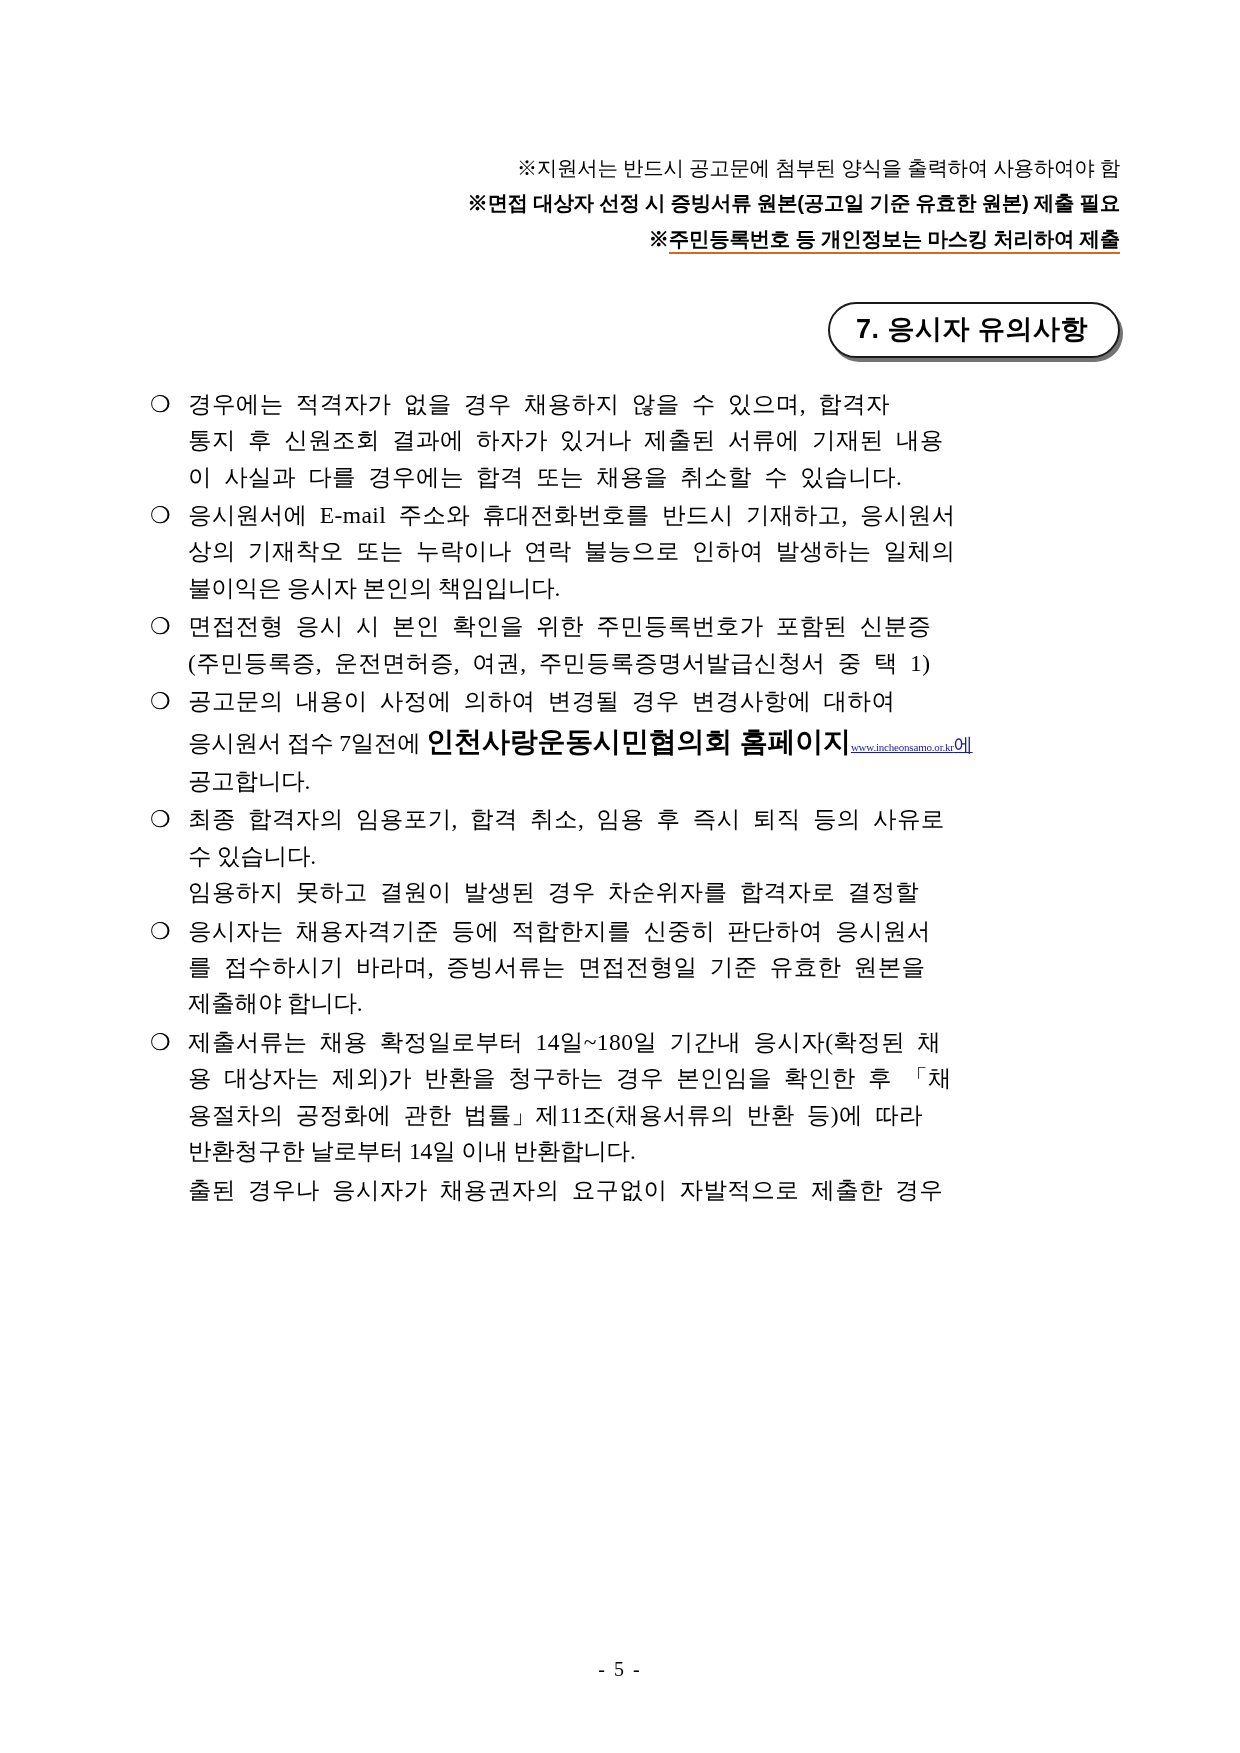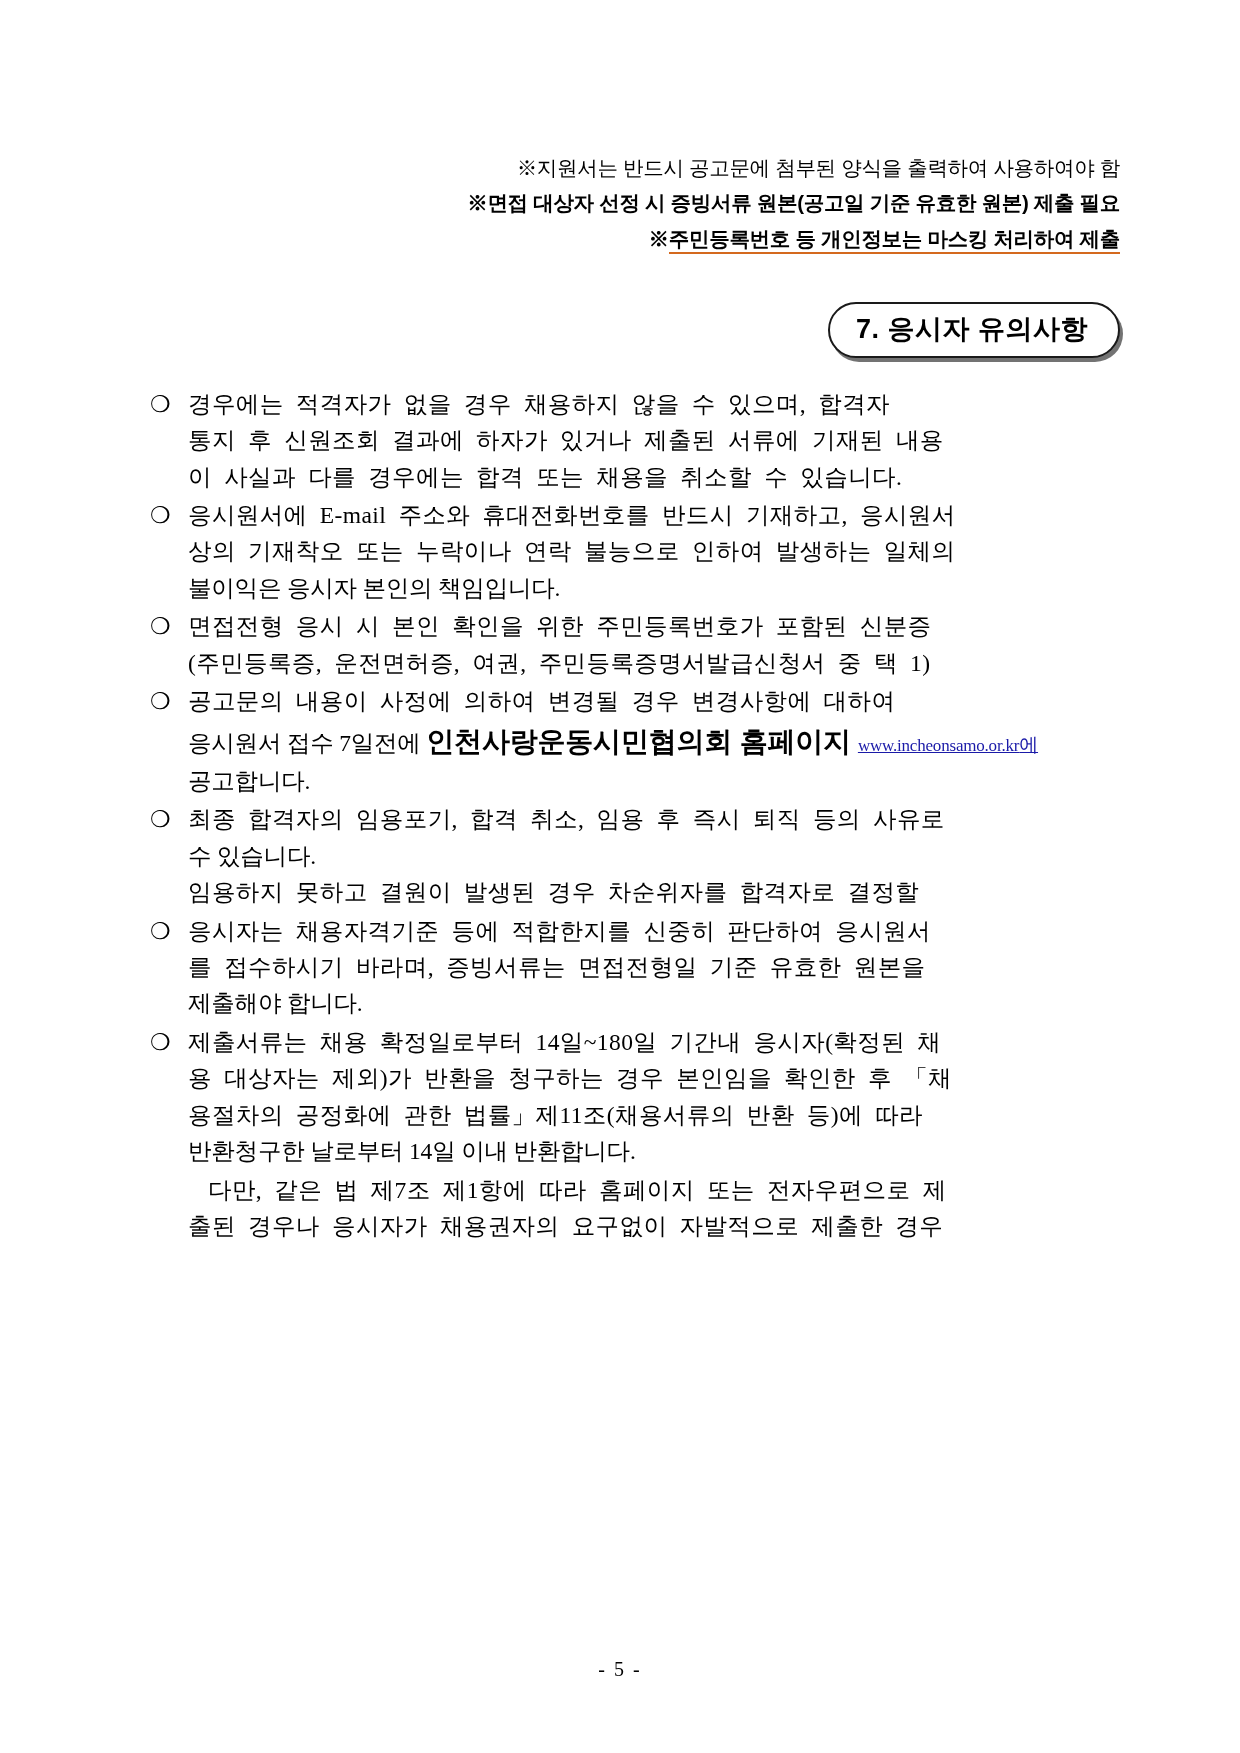--- a/index.html
+++ b/index.html
@@ -109,23 +109,22 @@
     width: 20px;
   }
   .strongk {
     font-family: "Liberation Sans", sans-serif;
     font-weight: bold;
     font-size: 28px;
   }
   .link {
     color: #1a1aa8;
     text-decoration: underline;
-    font-size: 17px;
+    font-size: 11px;
     font-family: "Liberation Serif", serif;
-    margin-left: 7px;
   }
   .link-tail {
     color: #1a1aa8;
     text-decoration: underline;
     font-size: 19px;
   }
 
   
   .footer {
     position: absolute;
@@ -221,21 +220,20 @@
         <span class="ln spread">제출서류는 채용 확정일로부터 14일~180일 기간내 응시자(확정된 채</span>
         <span class="ln spread">용 대상자는 제외)가 반환을 청구하는 경우 본인임을 확인한 후 「채</span>
         <span class="ln spread">용절차의 공정화에 관한 법률」제11조(채용서류의 반환 등)에 따라</span>
         <span class="ln">반환청구한 날로부터 14일 이내 반환합니다.</span>
       </div>
     </div>
 
     <div class="item">
       <span class="bullet"></span>
       <div class="body">
-        <span class="ln spread"><span class="indent"></span><span>다만, 같은 법 제7조 제1항에 따라 홈페이지 또는 전자우편으로 제</span></span>
         <span class="ln spread">출된 경우나 응시자가 채용권자의 요구없이 자발적으로 제출한 경우</span>
       </div>
     </div>
 
   </div>
 
   <div class="footer">- 5 -</div>
 </div>
 
 </body></html>

